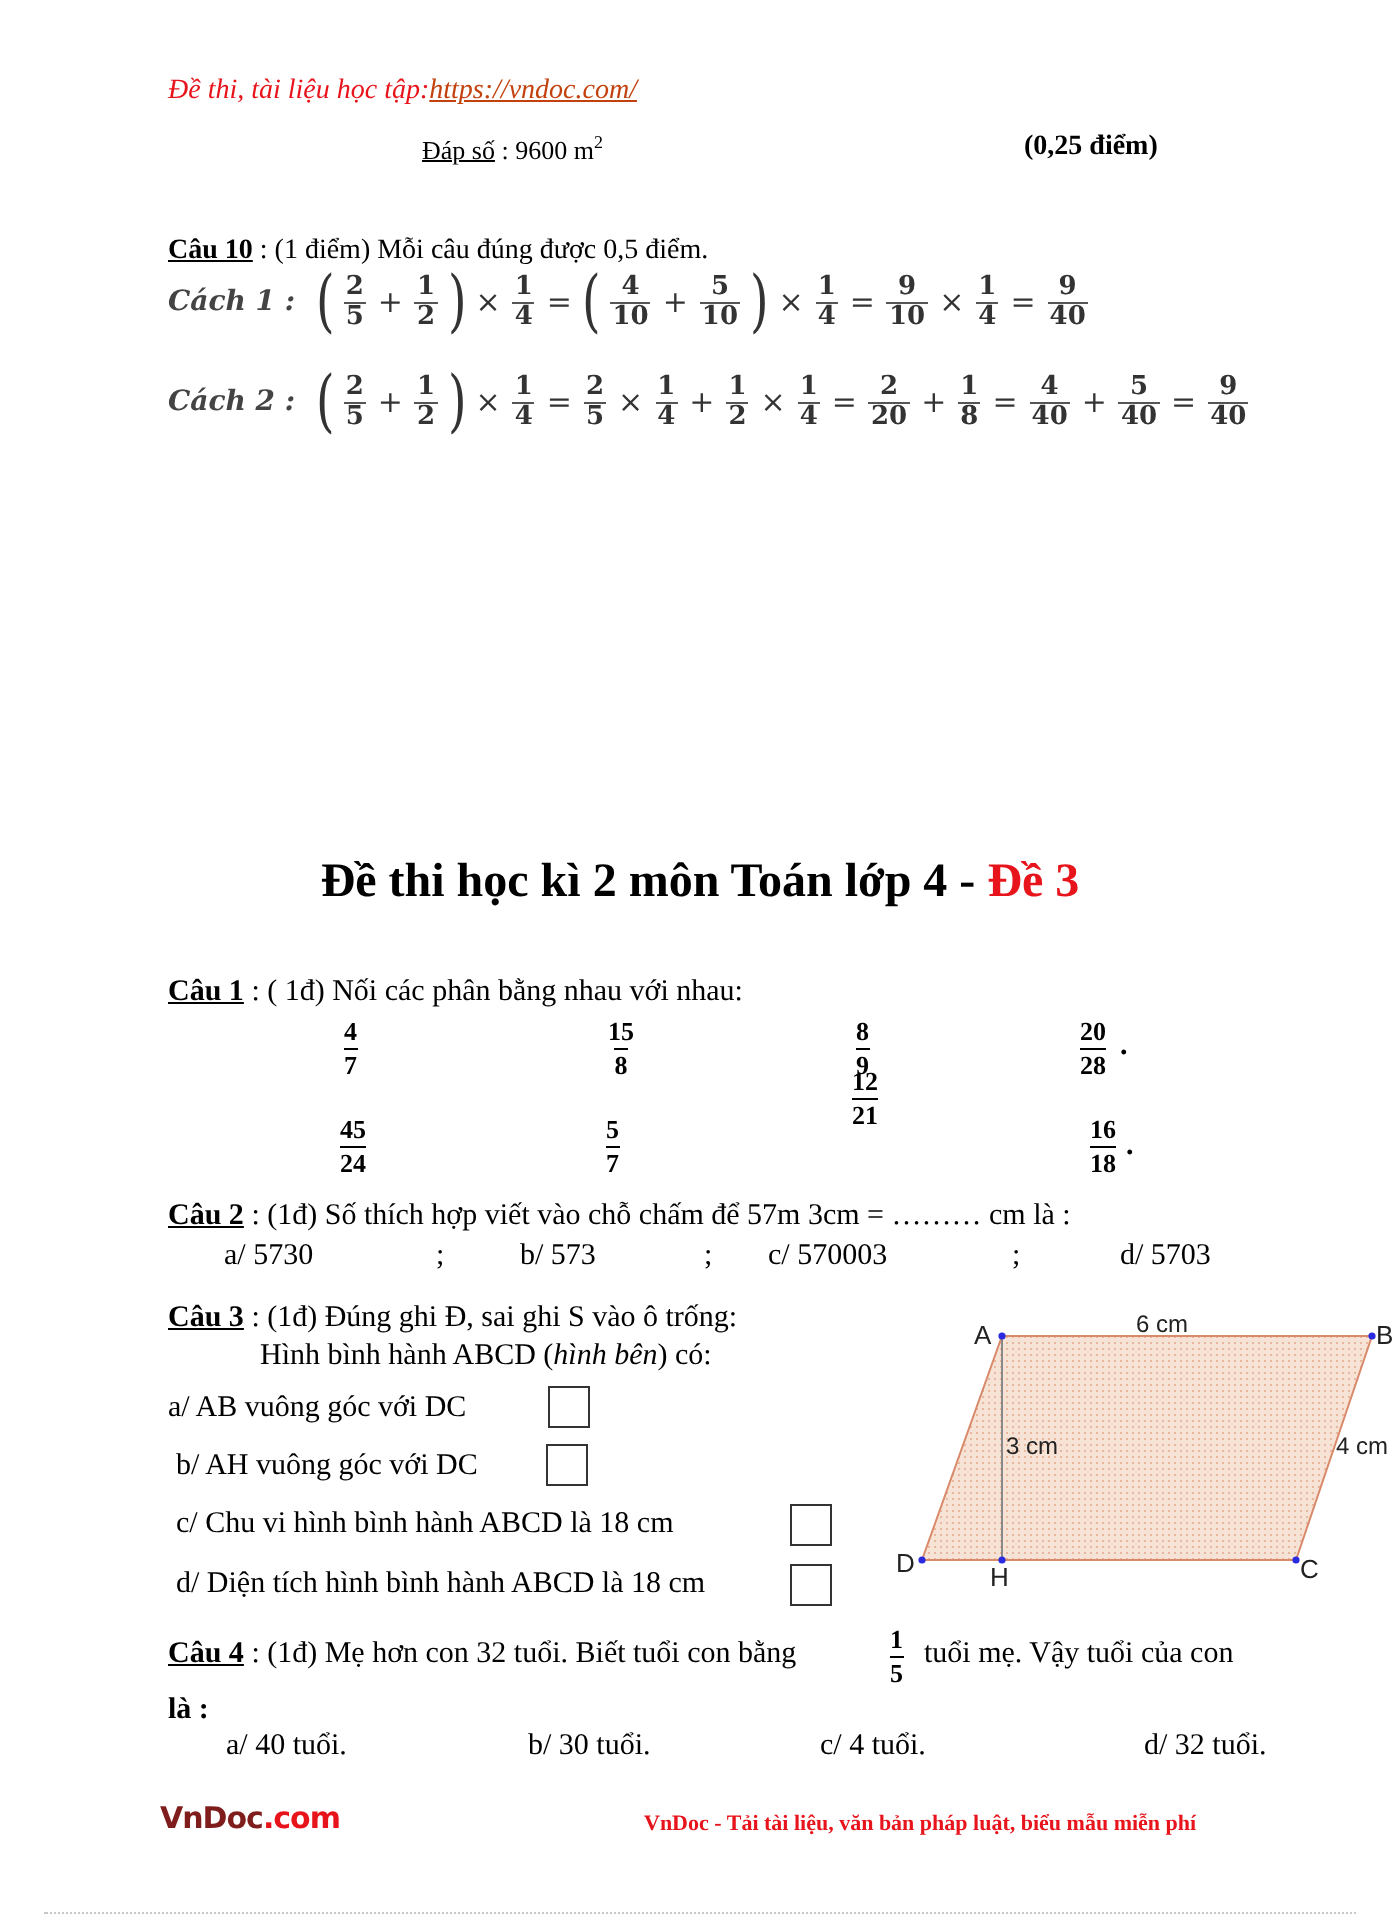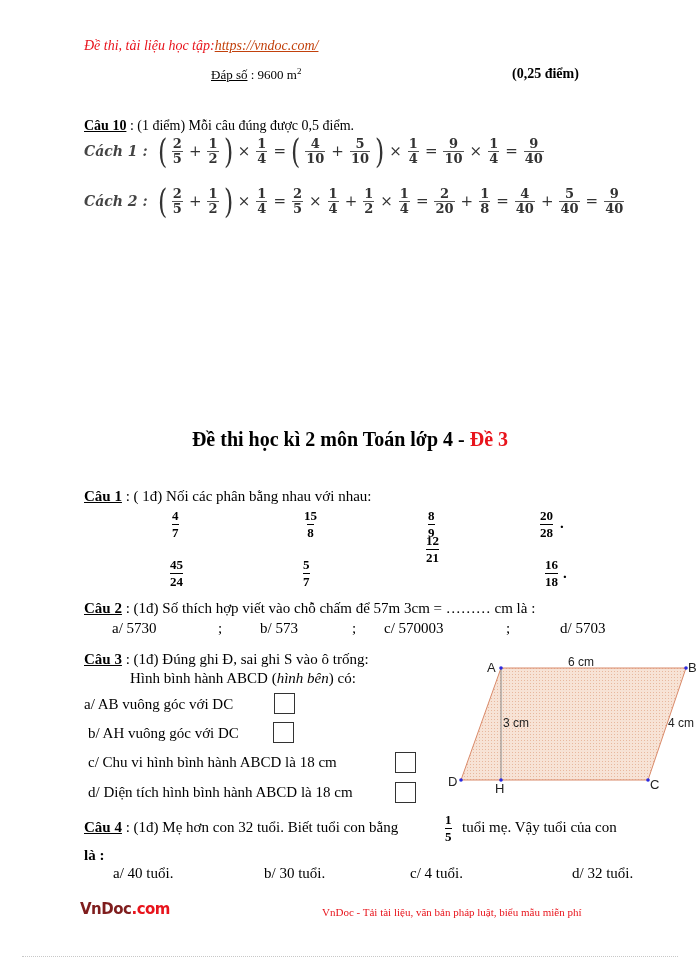--- a/index.html
+++ b/index.html
@@ -19,34 +19,34 @@
   .q10 { left: 84px; top: 118px; font-size: 14px; }
 
   .mathrow { position: absolute; left: 84px; display: flex; align-items: center; font-family: "DejaVu Serif", serif; font-size: 15px; color: #333; }
   .mathrow .lbl { font-style: italic; font-weight: bold; color: #444; margin-right: 8px; font-size: 14px; }
   .frac { display: inline-flex; flex-direction: column; align-items: center; margin: 0 3px; font-weight: bold; font-size: 13px; line-height: 14px; }
   .frac .n { padding: 0 1px; }
   .frac .d { border-top: 1px solid #555; padding: 0 1px; }
   .paren { font-size: 34px; font-weight: normal; line-height: 30px; transform: scaleX(0.7); color: #333; }
   .op { margin: 0 3px; font-size: 15px; color: #333; }
 
-  .title { left: 0; width: 700px; top: 428px; text-align: center; font-size: 20px; font-weight: bold; }
+  .title { left: 0; width: 700px; top: 428px; text-align: center; font-size: 24px; font-weight: bold; }
   .title .red { color: #e8141c; }
 
   .q { font-size: 15px; }
   .bigfrac { position: absolute; display: flex; flex-direction: column; align-items: center; font-weight: bold; font-size: 13px; line-height: 16px; }
   .bigfrac .d { border-top: 1px solid #000; }
   .dot { position: absolute; font-weight: bold; }
 
   .box { position: absolute; width: 21px; height: 21px; border: 1px solid #333; background: #fff; }
 
   .footer-logo { left: 80px; top: 900px; font-family: "DejaVu Sans", sans-serif; font-weight: bold; font-size: 15px; letter-spacing: -0.5px; }
   .footer-logo .vn { color: #7f1d1d; }
   .footer-logo .com { color: #e8141c; }
-  .footer-text { left: 322px; top: 906px; font-size: 11px; font-weight: normal; color: #e8141c; }
+  .footer-text { left: 322px; top: 906px; font-size: 11px; font-weight: bold; color: #e8141c; }
   .dotted { position: absolute; left: 22px; top: 956px; width: 656px; border-top: 1px dotted #c8c8c8; }
 </style>
 </head>
 <body>
 
 <div class="abs header-line">
   <span>Đề thi, tài liệu học tập:</span><a>https://vndoc.com/</a>
 </div>
 
 <div class="abs answer">

